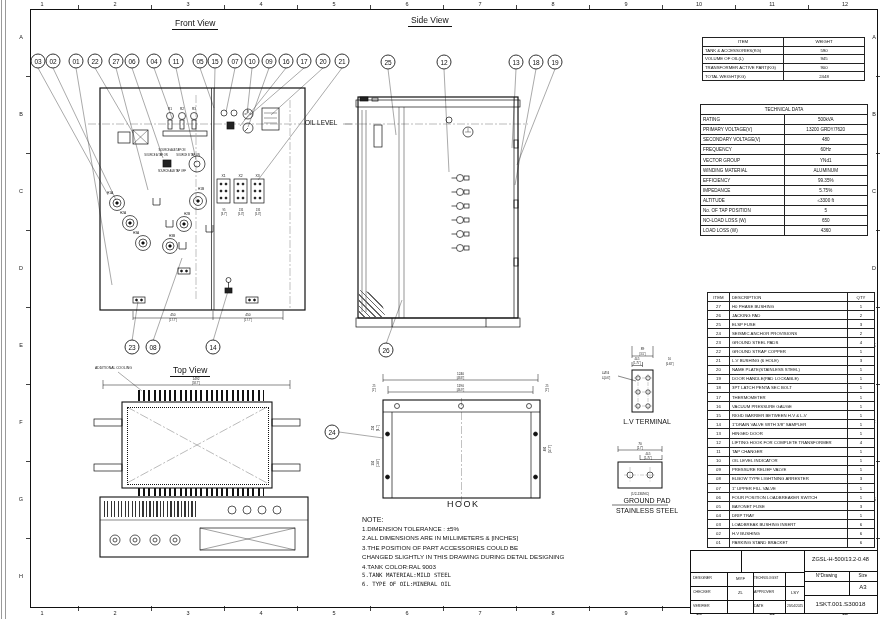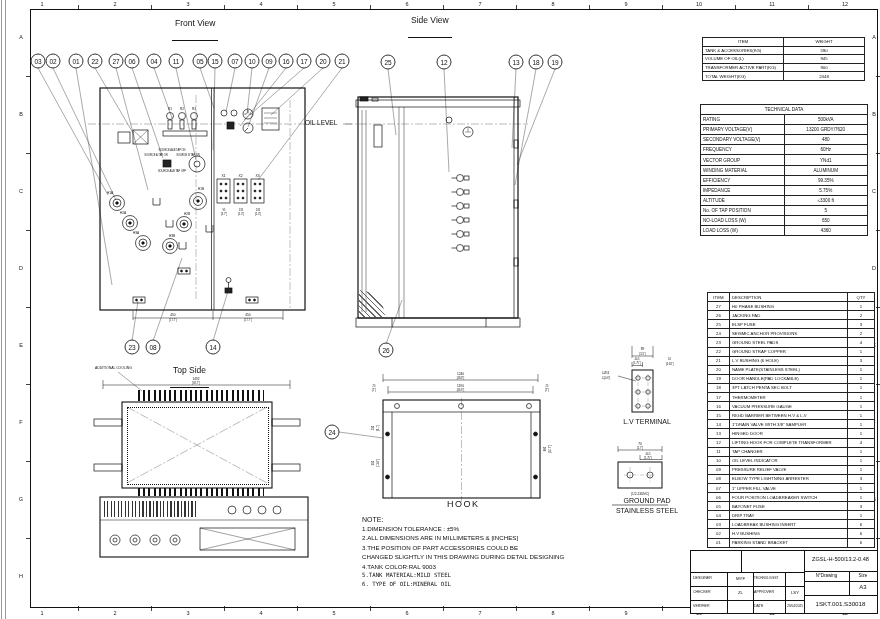--- a/index.html
+++ b/index.html
@@ -7,21 +7,21 @@
          font-family:"Liberation Sans",sans-serif;color:#111;}
   svg text{font-family:"Liberation Sans",sans-serif;fill:#111;}
   .t24{font-size:2.6px;} .t28{font-size:3.2px;} .t3{font-size:3.4px;}
   .mid{text-anchor:middle;} .st{text-anchor:start;}
   #lineart{position:absolute;left:0;top:0;z-index:1;}
   .frame{position:absolute;left:30px;top:9px;width:846px;height:597px;border:1.3px solid #111;z-index:0;}
   .edge{position:absolute;top:0;width:1px;height:619px;background:#9a9a9a;z-index:0;}
   .gl{position:absolute;font-size:5.5px;color:#222;width:10px;text-align:center;z-index:2;}
   .gn{position:absolute;font-size:5.5px;color:#222;width:12px;text-align:center;z-index:2;}
   .view-title{position:absolute;font-size:8.5px;color:#111;border-bottom:0.9px solid #111;
-              padding:0 3px 12px 3px;z-index:3;white-space:nowrap;}
+              padding:0 3px 1px 3px;z-index:3;white-space:nowrap;}
   .small-label{position:absolute;color:#111;z-index:3;white-space:nowrap;}
   .bl{position:absolute;width:13px;height:13px;border:0.9px solid #333;border-radius:50%;
       background:#fff;font-size:6.5px;display:flex;align-items:center;justify-content:center;
       transform:translate(-50%,-50%);z-index:4;}
   table{border-collapse:collapse;width:100%;table-layout:fixed;}
   td,th{border:0.7px solid #222;padding:0 2px;overflow:hidden;white-space:nowrap;font-weight:normal;}
   .tbl{position:absolute;background:#fff;z-index:3;}
   #weight-table{left:702px;top:37px;width:163px;font-size:4.3px;}
   #weight-table td,#weight-table th{height:7.6px;}
   #weight-table th{text-align:center;}
@@ -366,21 +366,21 @@
 </svg>
 
 <div class="fins" style="left:138px;top:390px;width:126px;height:11px"></div>
 <div class="fins" style="left:138px;top:488px;width:126px;height:8px"></div>
 <div class="dotrect" style="left:127px;top:407px;width:140px;height:76px"></div>
 <div class="hatchband" style="left:104px;top:501px;width:93px;height:16px"></div>
 <div class="qdisc"></div>
 
 <div class="view-title" style="left:172px;top:18px">Front View</div>
 <div class="view-title" style="left:408px;top:15px">Side View</div>
-<div class="view-title" style="left:170px;top:365px">Top Side</div>
+<div class="view-title" style="left:170px;top:365px">Top View</div>
 <div class="small-label" style="left:305px;top:119px;font-size:6.5px">OIL LEVEL</div>
 <div class="small-label" style="left:95px;top:366px;font-size:3.4px">ADDITIONAL COOLING</div>
 <div class="small-label" style="left:447px;top:499px;font-size:9px;letter-spacing:1.5px">HOOK</div>
 <div class="small-label" style="left:608px;top:418px;width:78px;text-align:center;font-size:7px">L.V TERMINAL</div>
 <div class="small-label" style="left:608px;top:497px;width:78px;text-align:center;font-size:7px">GROUND PAD</div>
 <div class="small-label" style="left:603px;top:507px;width:88px;text-align:center;font-size:7px">STAINLESS STEEL</div>
 
 <div class="bl" style="left:38px;top:61px">03</div>
 <div class="bl" style="left:53px;top:61px">02</div>
 <div class="bl" style="left:76px;top:61px">01</div>

